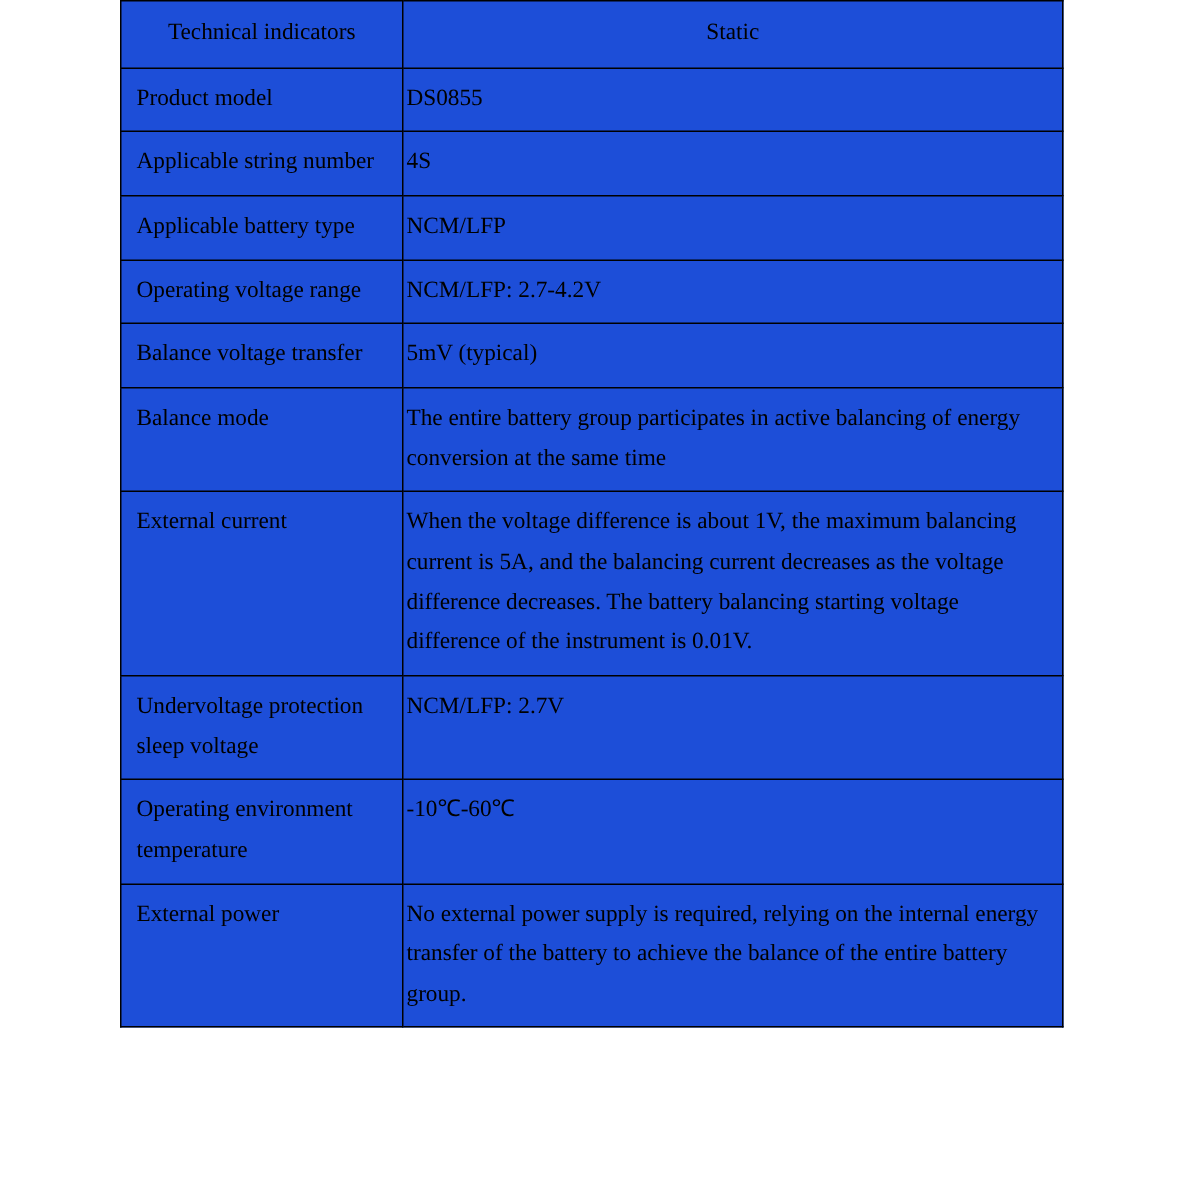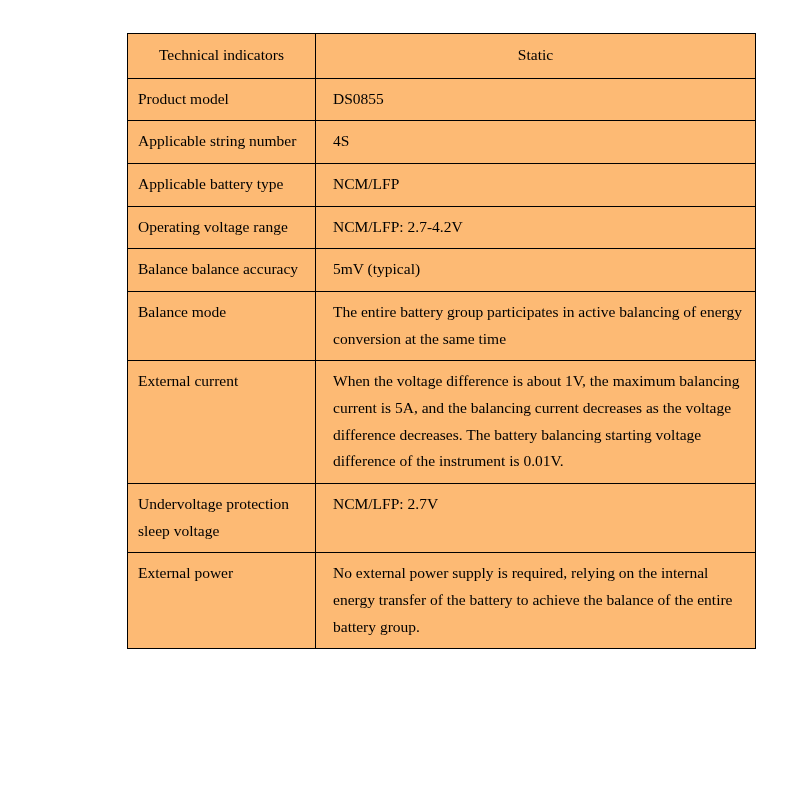--- a/index.html
+++ b/index.html
@@ -15,46 +15,45 @@
   }
   .page {
     position: relative;
     width: 800px;
     height: 800px;
     background: #ffffff;
   }
   .spec-table {
     position: absolute;
     left: 80px;
-    top: 33px;
+    top: 0;
     width: 628px;
     border-collapse: collapse;
     table-layout: fixed;
-    background: #fdba74;
-    margin-left: 47px;
+    background: #1d4ed8;
   }
   .spec-table col.c1 { width: 188px; }
   .spec-table col.c2 { width: 440px; }
   .spec-table td {
     border: 1px solid #000000;
     vertical-align: top;
     font-size: 15.5px;
     line-height: 1.72;
     padding: 7px 10px 8px 10px;
   }
   .spec-table td.label {
     padding-left: 10px;
   }
   .spec-table thead td {
     text-align: center;
     padding-top: 8px;
     padding-bottom: 9px;
   }
   .spec-table tbody td.value {
-    padding-left: 17px;
+    padding-left: 2px;
   }
 </style>
 </head>
 <body>
 
 <div class="page">
   <table class="spec-table">
     <colgroup>
       <col class="c1">
       <col class="c2">
@@ -76,34 +75,38 @@
       </tr>
       <tr>
         <td class="label">Applicable battery type</td>
         <td class="value">NCM/LFP</td>
       </tr>
       <tr>
         <td class="label">Operating voltage range</td>
         <td class="value">NCM/LFP: 2.7-4.2V</td>
       </tr>
       <tr>
-        <td class="label">Balance balance accuracy</td>
+        <td class="label">Balance voltage transfer</td>
         <td class="value">5mV (typical)</td>
       </tr>
       <tr>
         <td class="label">Balance mode</td>
         <td class="value">The entire battery group participates in active balancing of energy conversion at the same time</td>
       </tr>
       <tr>
         <td class="label">External current</td>
         <td class="value">When the voltage difference is about 1V, the maximum balancing current is 5A, and the balancing current decreases as the voltage difference decreases. The battery balancing starting voltage difference of the instrument is 0.01V.</td>
       </tr>
       <tr>
         <td class="label">Undervoltage protection sleep voltage</td>
         <td class="value">NCM/LFP: 2.7V</td>
       </tr>
       <tr>
+        <td class="label">Operating environment temperature</td>
+        <td class="value">-10℃-60℃</td>
+      </tr>
+      <tr>
         <td class="label">External power</td>
         <td class="value">No external power supply is required, relying on the internal energy transfer of the battery to achieve the balance of the entire battery group.</td>
       </tr>
     </tbody>
   </table>
 </div>
 
 </body></html>

